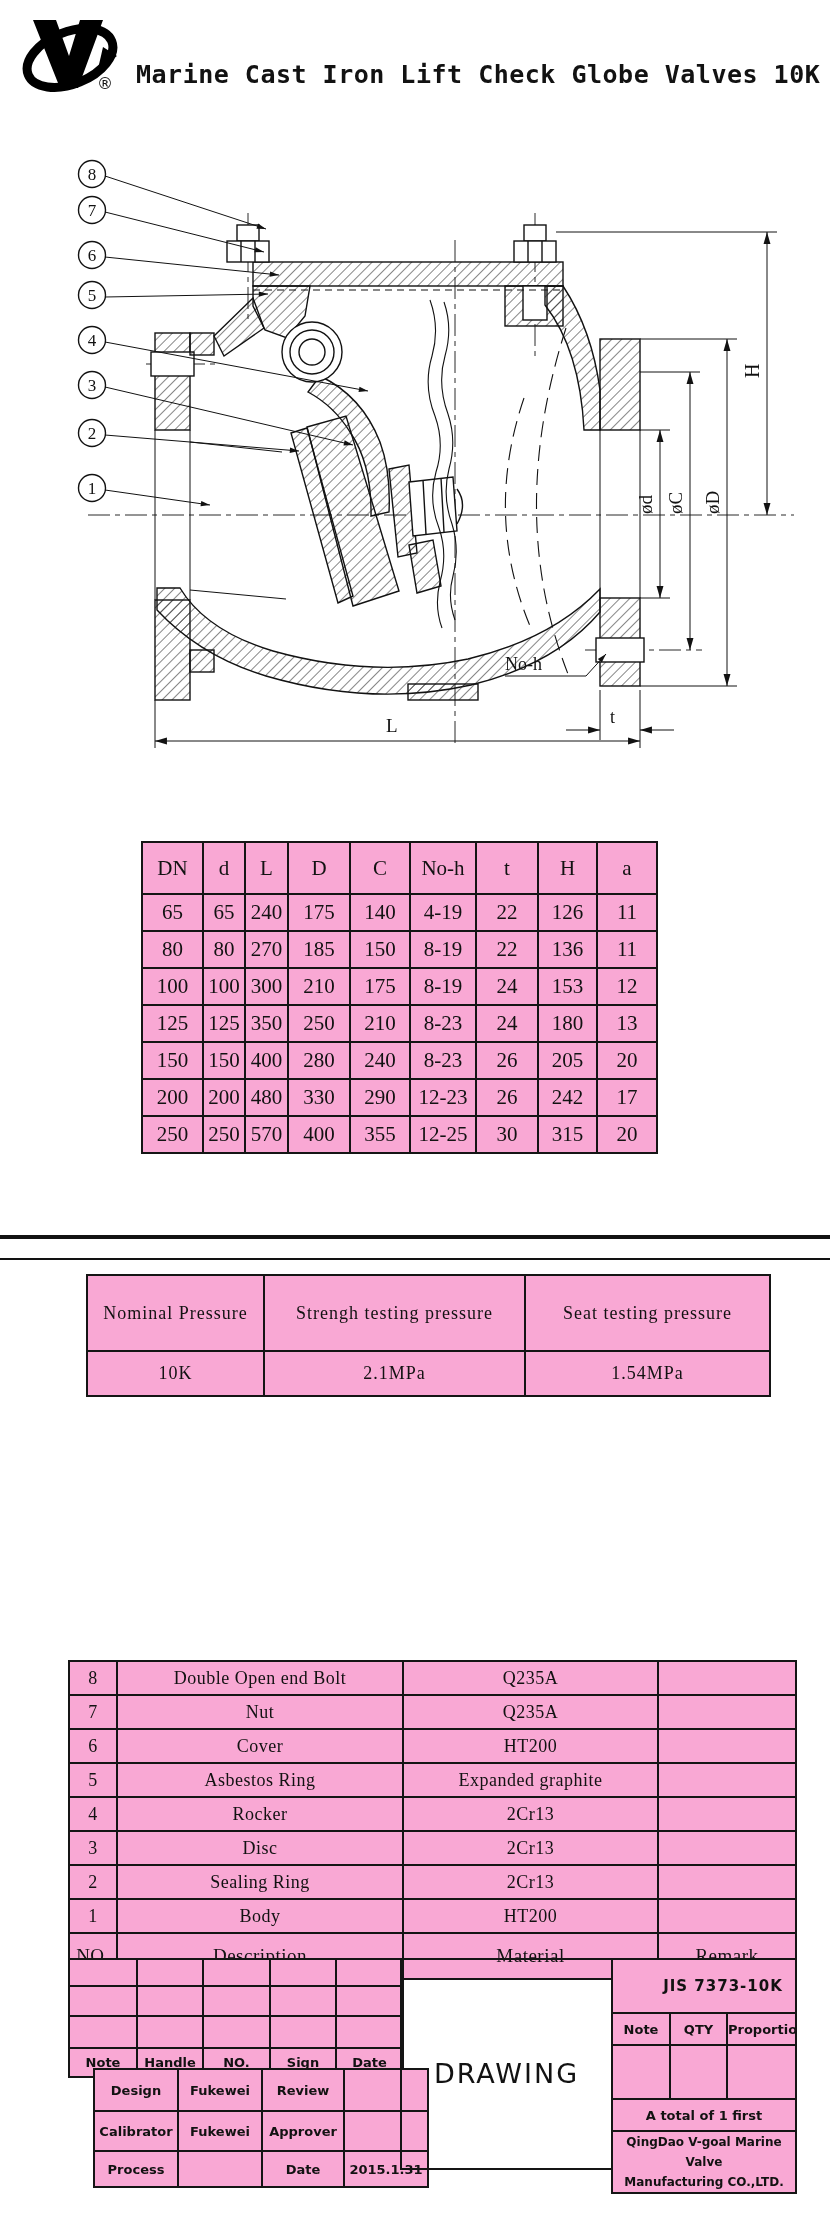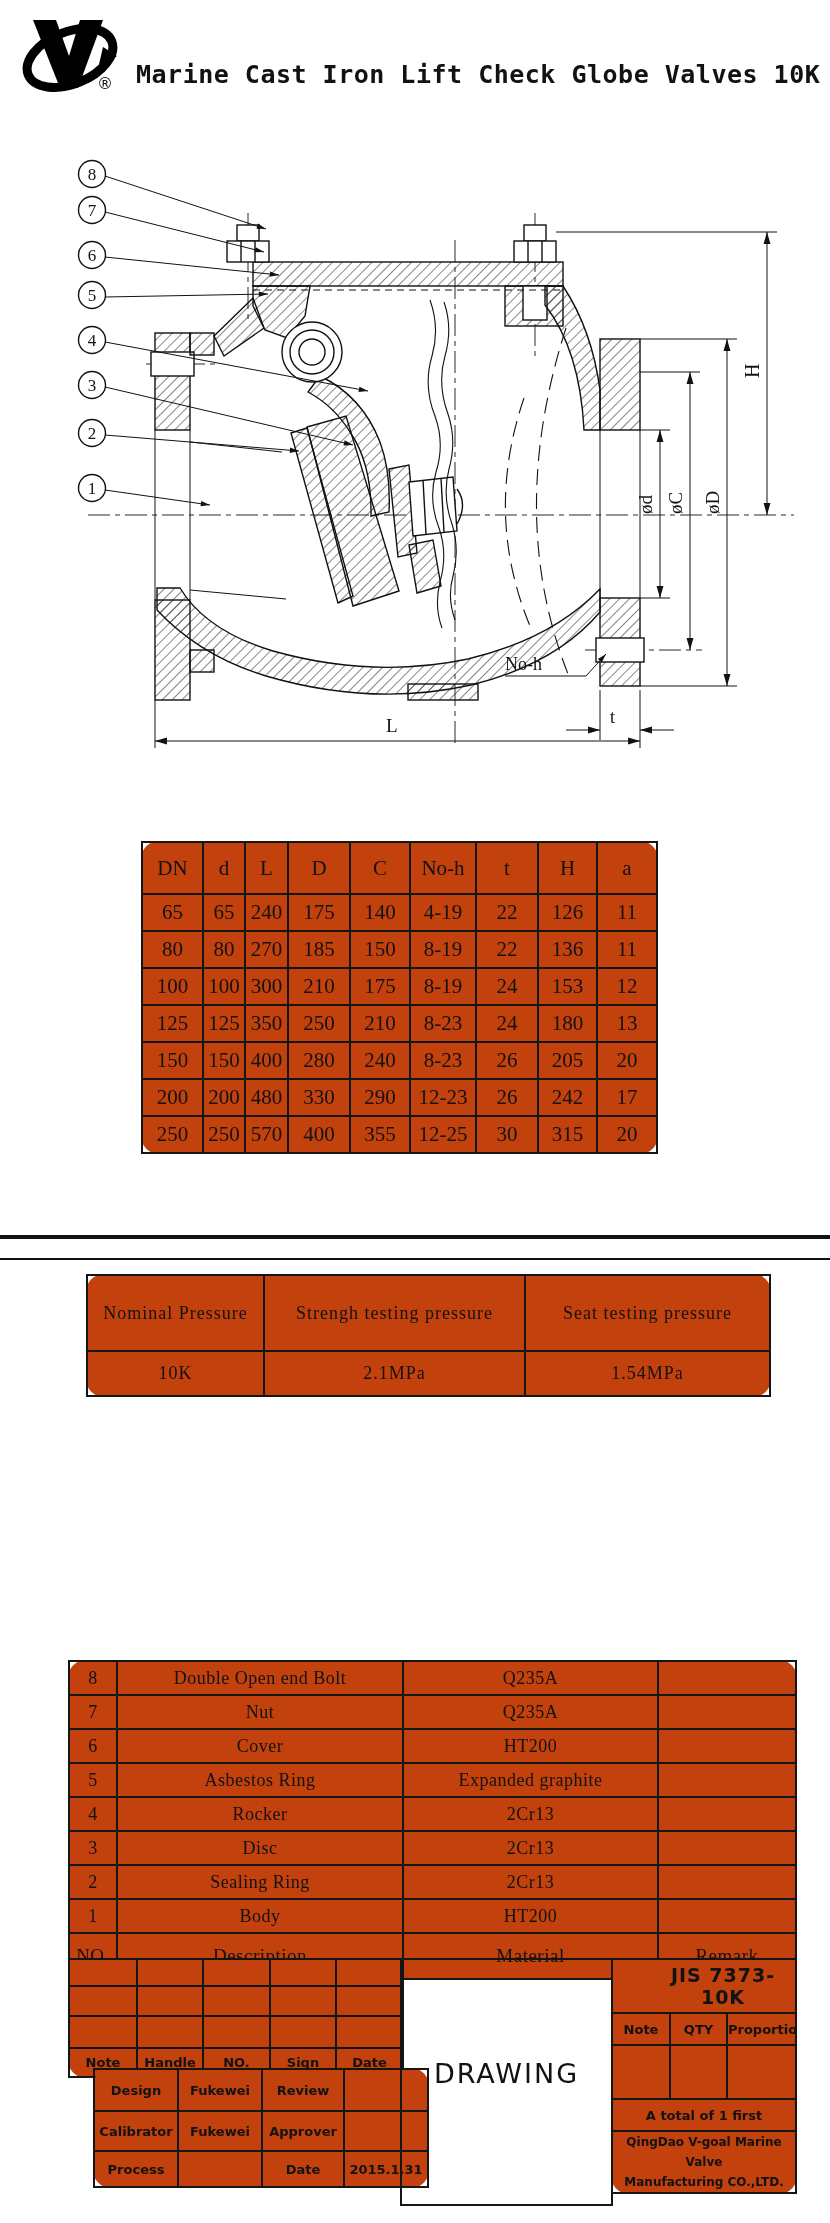--- a/index.html
+++ b/index.html
@@ -6,21 +6,21 @@
   .page{position:relative;width:830px;height:2223px;background:#ffffff;margin:0 auto;
         font-family:"Liberation Serif",serif;color:#121212;overflow:hidden;}
   
   .logo{position:absolute;left:20px;top:6px;width:100px;height:100px;}
   .regmark{position:absolute;left:97px;top:74px;font-size:16px;font-family:"DejaVu Sans",sans-serif;}
   .main-title{position:absolute;left:136px;top:60px;font-family:"DejaVu Sans Mono",monospace;
         font-size:25px;letter-spacing:.5px;white-space:nowrap;font-weight:700;}
   
   .draw{position:absolute;left:40px;top:100px;width:770px;height:660px;}
   
-  table{border-collapse:collapse;position:absolute;table-layout:fixed;background:#c2410c;border-radius:18px;}
+  table{border-collapse:collapse;position:absolute;table-layout:fixed;background:#f9a8d4;}
   td{border:2px solid #151515;text-align:center;vertical-align:middle;padding:0;overflow:hidden;}
   
   .dimtbl{left:141px;top:841px;width:515px;}
   .dimtbl td{font-size:21px;height:35px;}
   .dimtbl tr.hd td{height:50px;font-size:21px;}
   
   .rule-thick{position:absolute;left:0;top:1235px;width:830px;height:4px;background:#121212;}
   .rule-thin{position:absolute;left:0;top:1258px;width:830px;height:2px;background:#121212;}
   
   .spec-title{position:absolute;left:0;right:0;top:1288px;text-align:center;font-size:24px;
@@ -31,27 +31,27 @@
   .spectbl tr.vl td{height:43px;}
   
   .partstbl{left:68px;top:1660px;width:727px;}
   .partstbl td{font-size:18px;height:32px;letter-spacing:.5px;}
   .partstbl tr.foot td{height:44px;font-size:19px;}
   
   .tb{font-family:"DejaVu Sans",sans-serif;font-weight:700;}
   .tb td{font-size:13px;}
   .grid1{left:68px;top:1958px;width:334px;}
   .grid2{left:68px;top:2068px;width:334px;margin-left:25px;}
-  .mid-block{position:absolute;left:400px;top:1958px;width:213px;height:248px;
+  .mid-block{position:absolute;left:400px;top:1958px;width:213px;height:212px;
         border:2px solid #151515;box-sizing:border-box;}
   .drawing-word{position:absolute;left:0;right:0;top:98px;text-align:center;
         font-family:"DejaVu Sans",sans-serif;font-size:27px;font-weight:400;letter-spacing:2px;}
   .rblock{left:611px;top:1958px;width:184px;}
   .rblock td{font-size:13px;}
-  .rblock .jis td{height:52px;font-size:19px;letter-spacing:1px;padding-left:38px;}
+  .rblock .jis td{height:52px;font-size:15px;letter-spacing:1px;padding-left:38px;}
   .rblock .qtyh td{height:30px;}
   .rblock .empty td{height:52px;}
   .rblock .total td{height:30px;}
   .rblock .comp td{height:52px;font-size:12px;line-height:20px;letter-spacing:0;}
   .svgtxt{font-family:"Liberation Serif",serif;fill:#121212;}
 </style>
 </head>
 <body>
 
 <div class="page">

